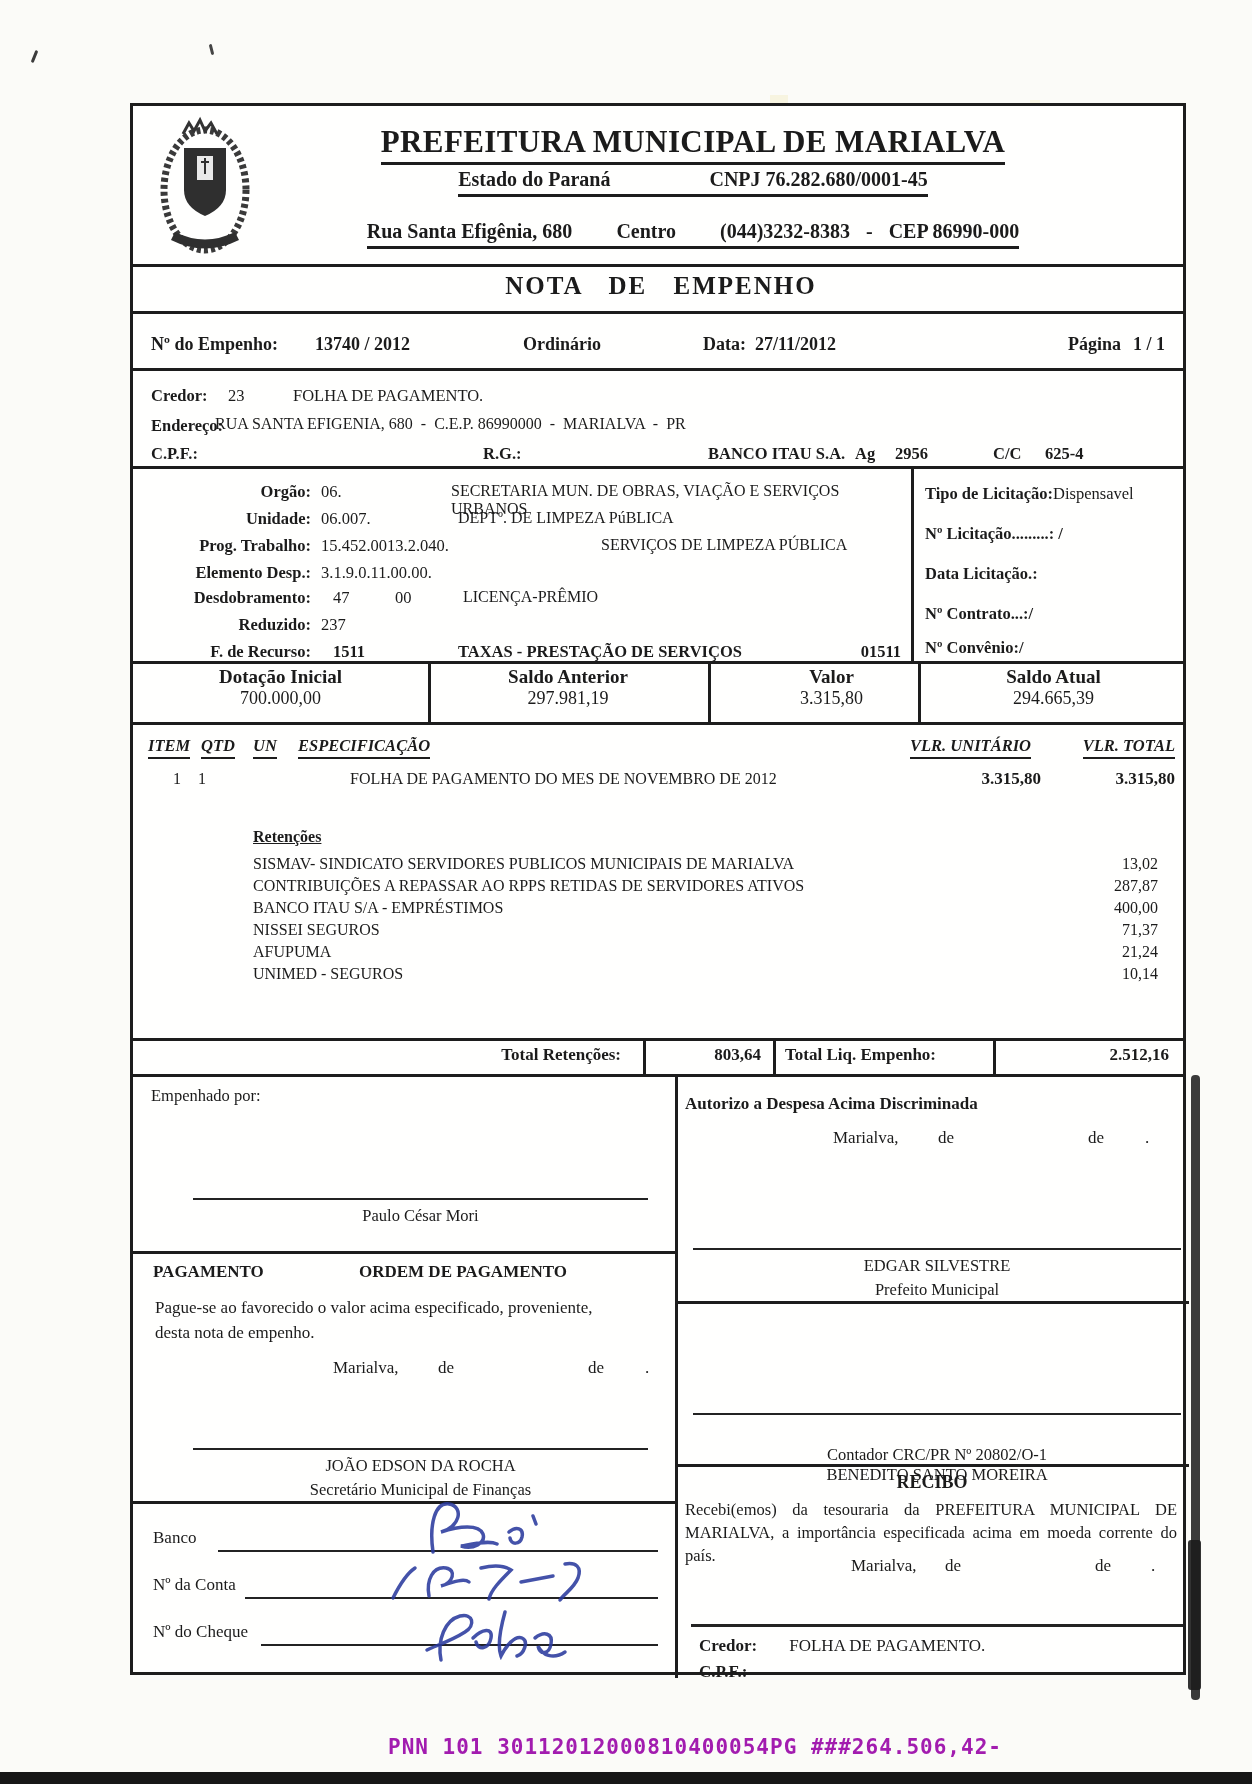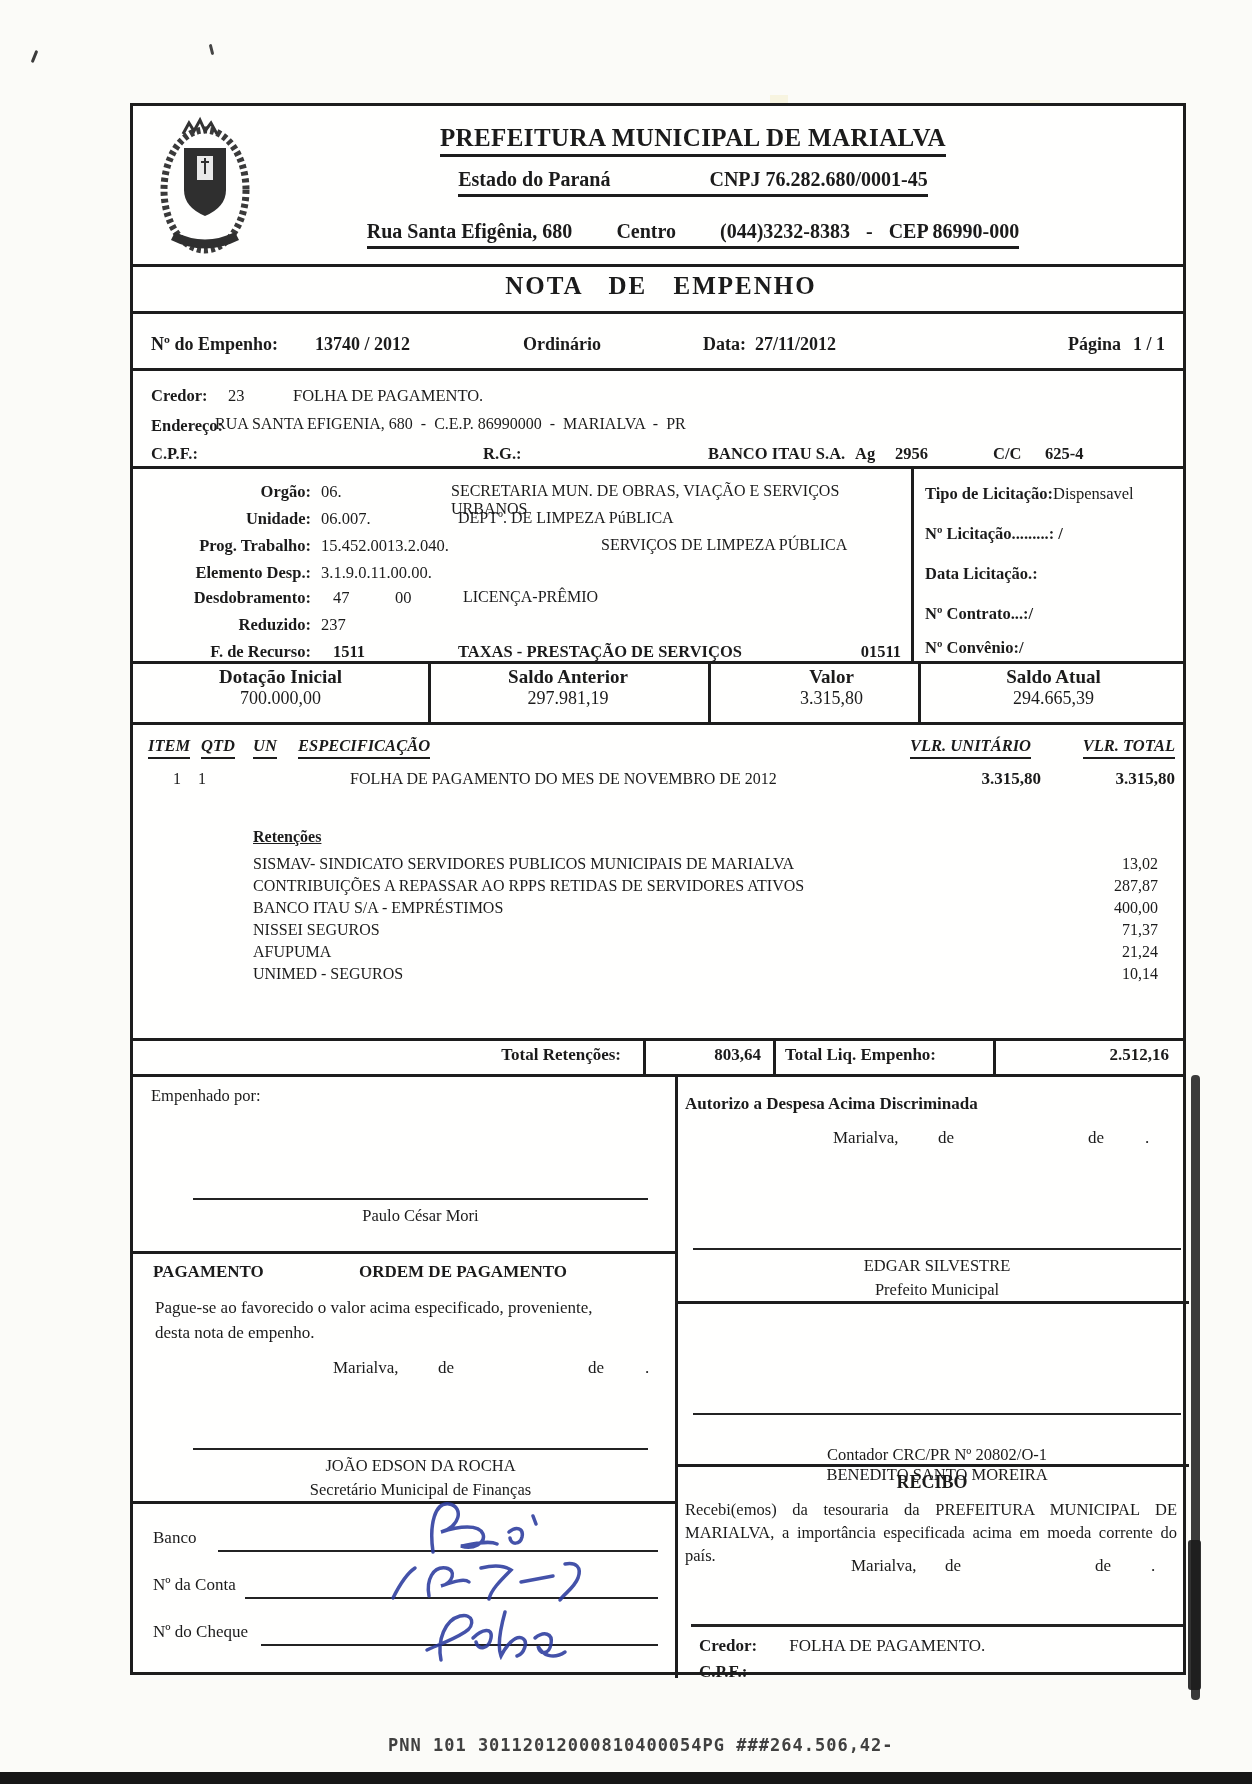--- a/index.html
+++ b/index.html
@@ -39,21 +39,21 @@
       <ellipse cx="50" cy="76" rx="41" ry="60" fill="none" stroke="#3a3a3a" stroke-width="7" stroke-dasharray="4 3"></ellipse>
       <path d="M28 20 l6 -11 5 8 6 -11 5 11 6 -8 6 11" fill="none" stroke="#333" stroke-width="3"></path>
       <rect x="29" y="34" width="42" height="42" fill="#2f2f2f"></rect>
       <path d="M29 76 h42 q0 17 -21 26 q-21 -9 -21 -26 z" fill="#2f2f2f"></path>
       <rect x="42" y="42" width="16" height="24" fill="#e9e9e9"></rect>
       <path d="M46 48 h8 M50 44 v16" stroke="#2f2f2f" stroke-width="2"></path>
       <path d="M18 122 q32 16 64 0" stroke="#2f2f2f" stroke-width="9" fill="none"></path>
     </svg>
   </div>
   <div class="abs ctr" style="left:200px;top:18px;width:720px;">
-    <span class="b" style="font-size:25px;letter-spacing:.4px;border-bottom:3px solid #1d1d1d;padding-bottom:2px;display:inline-block;">PREFEITURA MUNICIPAL DE MARIALVA</span>
+    <span class="b" style="font-size:31px;letter-spacing:.4px;border-bottom:3px solid #1d1d1d;padding-bottom:2px;display:inline-block;">PREFEITURA MUNICIPAL DE MARIALVA</span>
   </div>
   <div class="abs ctr" style="left:200px;top:62px;width:720px;">
     <span style="display:inline-block;border-bottom:3px solid #1d1d1d;padding-bottom:3px;">
       <span class="b fs20">Estado do Paraná</span>
       <span class="b fs20" style="margin-left:95px;">CNPJ 76.282.680/0001-45</span>
     </span>
   </div>
   <div class="abs ctr" style="left:180px;top:114px;width:760px;">
     <span style="display:inline-block;border-bottom:3px solid #1d1d1d;padding-bottom:3px;">
       <span class="b fs20">Rua Santa Efigênia, 680</span>
@@ -292,13 +292,13 @@
   </div>
   <div class="sig" style="left:558px;top:1518px;width:492px;border-top-width:3px;"></div>
   <div class="abs" style="left:566px;top:1530px;">
     <span class="b fs17">Credor:</span>
     <span class="fs17" style="margin-left:28px;">FOLHA DE PAGAMENTO.</span>
   </div>
   <div class="abs b fs17" style="left:566px;top:1556px;">C.P.F.:</div>
 
 </div>
 
-<div class="abs" style="left:388px;top:1735px;font-family:'DejaVu Sans Mono','Liberation Mono',monospace;font-size:17px;font-weight:bold;letter-spacing:1px;color:#404040;">PNN 101 30112012000810400054PG ###264.506,42-</div>
+<div class="abs" style="left:388px;top:1735px;font-family:'DejaVu Sans Mono','Liberation Mono',monospace;font-size:21px;font-weight:bold;letter-spacing:1px;color:#a21caf;">PNN 101 30112012000810400054PG ###264.506,42-</div>
 
 </body></html>

